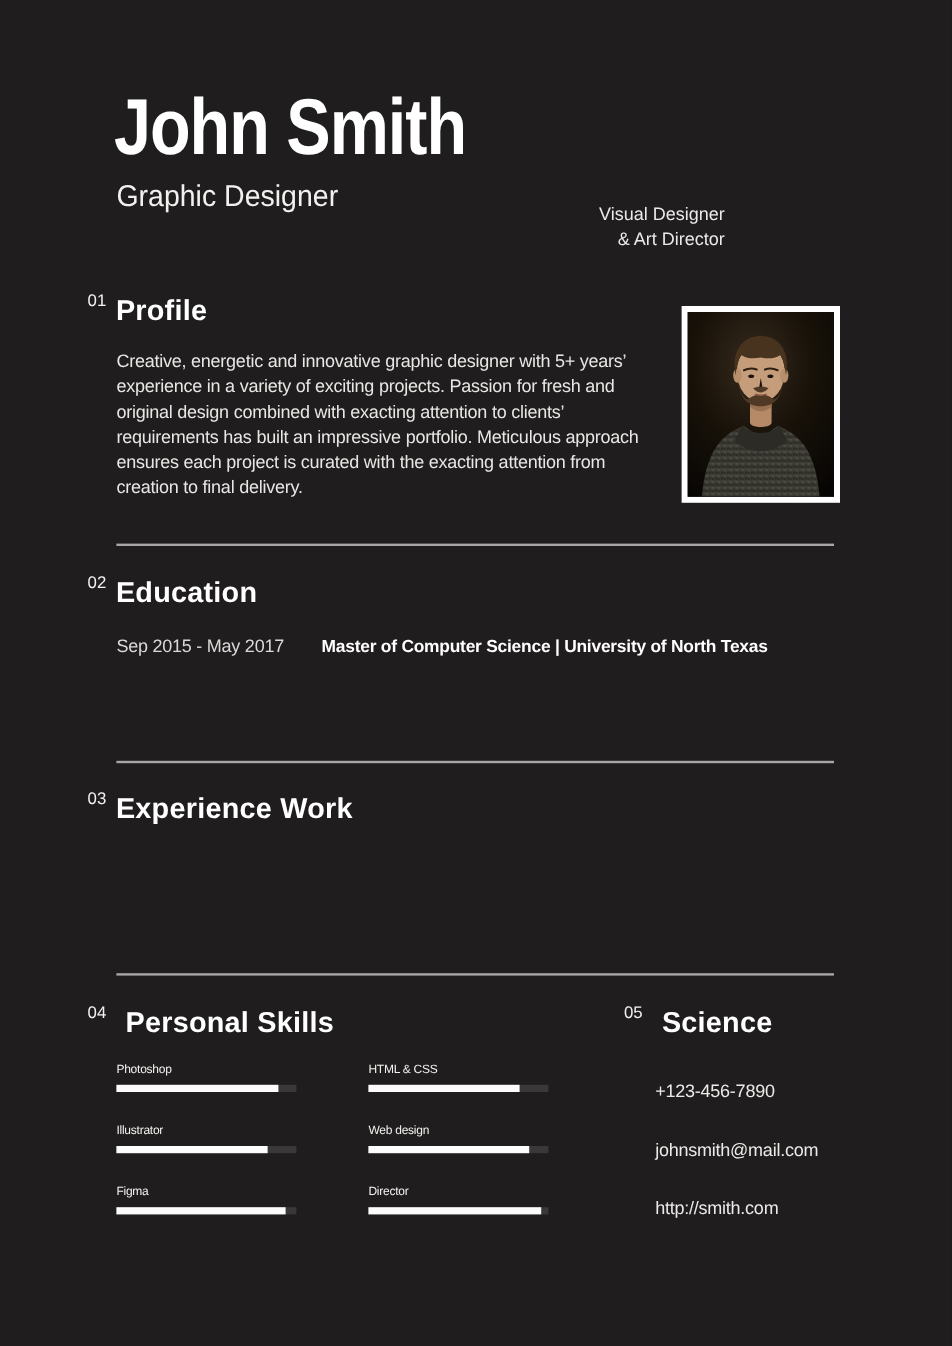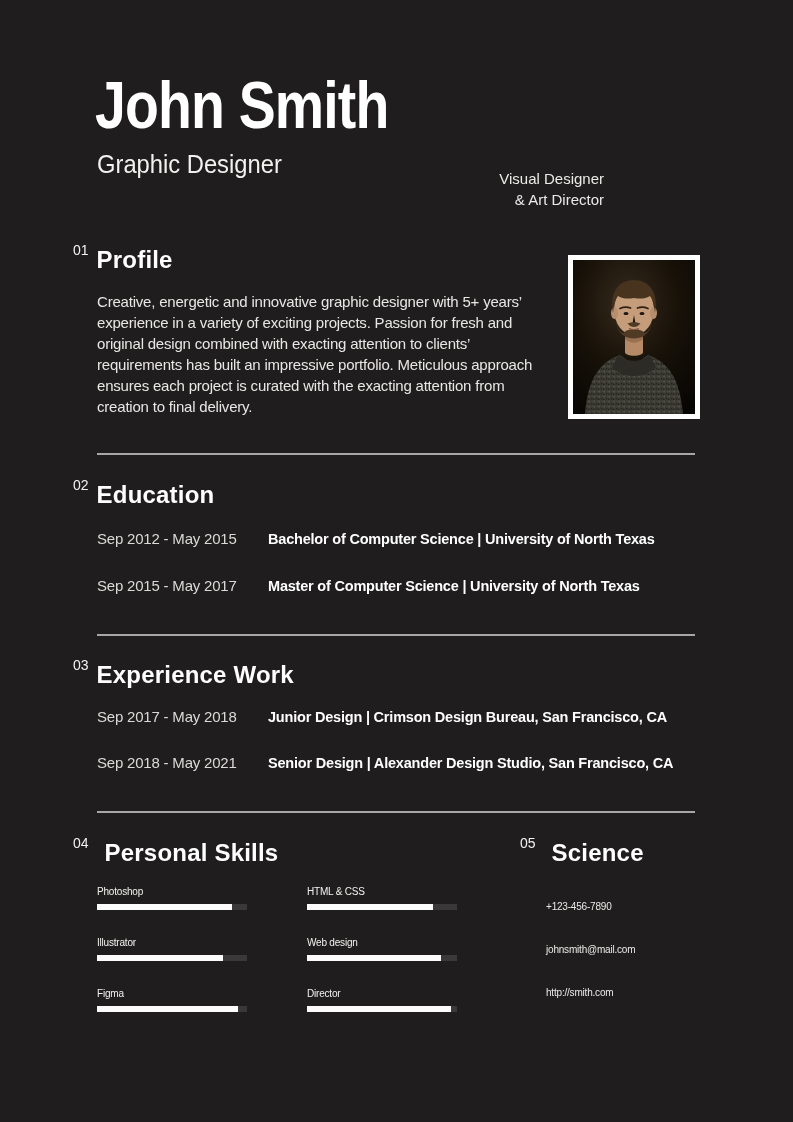--- a/index.html
+++ b/index.html
@@ -165,21 +165,21 @@
     height: 6px;
     background: #3a3838;
   }
   .skill-fill { height: 100%; background: #fcfcfc; }
 
   
   .contact-list {
     position: absolute;
     left: 546px;
     top: 901px;
-    font-size: 10px;
+    font-size: 15px;
     letter-spacing: -0.2px;
     color: #eceae8;
   }
   .contact-item { margin-bottom: 32px; white-space: nowrap; }
 </style>
 </head>
 <body>
 
 <div class="page">
 
@@ -241,44 +241,30 @@
   </div>
 
   <div class="divider" id="divider-1"></div>
 
   <div class="sec-head" id="education-head">
     <span class="sec-num">02</span>
     <span class="sec-title">Education</span>
   </div>
   <div class="rows" id="education-rows">
     <div class="row">
-      <span class="row-date">Sep 2012 - May 2015</span>
-      <span class="row-desc">Bachelor of Computer Science | University of North Texas</span>
-    </div>
-    <div class="row">
       <span class="row-date">Sep 2015 - May 2017</span>
       <span class="row-desc">Master of Computer Science | University of North Texas</span>
     </div>
   </div>
 
   <div class="divider" id="divider-2"></div>
 
   <div class="sec-head" id="experience-head">
     <span class="sec-num">03</span>
     <span class="sec-title">Experience Work</span>
-  </div>
-  <div class="rows" id="experience-rows">
-    <div class="row">
-      <span class="row-date">Sep 2017 - May 2018</span>
-      <span class="row-desc">Junior Design | Crimson Design Bureau, San Francisco, CA</span>
-    </div>
-    <div class="row">
-      <span class="row-date">Sep 2018 - May 2021</span>
-      <span class="row-desc">Senior Design | Alexander Design Studio, San Francisco, CA</span>
-    </div>
   </div>
 
   <div class="divider" id="divider-3"></div>
 
   <div class="sec-head" id="skills-head">
     <span class="sec-num">04</span>
     <span class="sec-title">Personal Skills</span>
   </div>
   <div class="skills-grid">
     <div class="skill">

